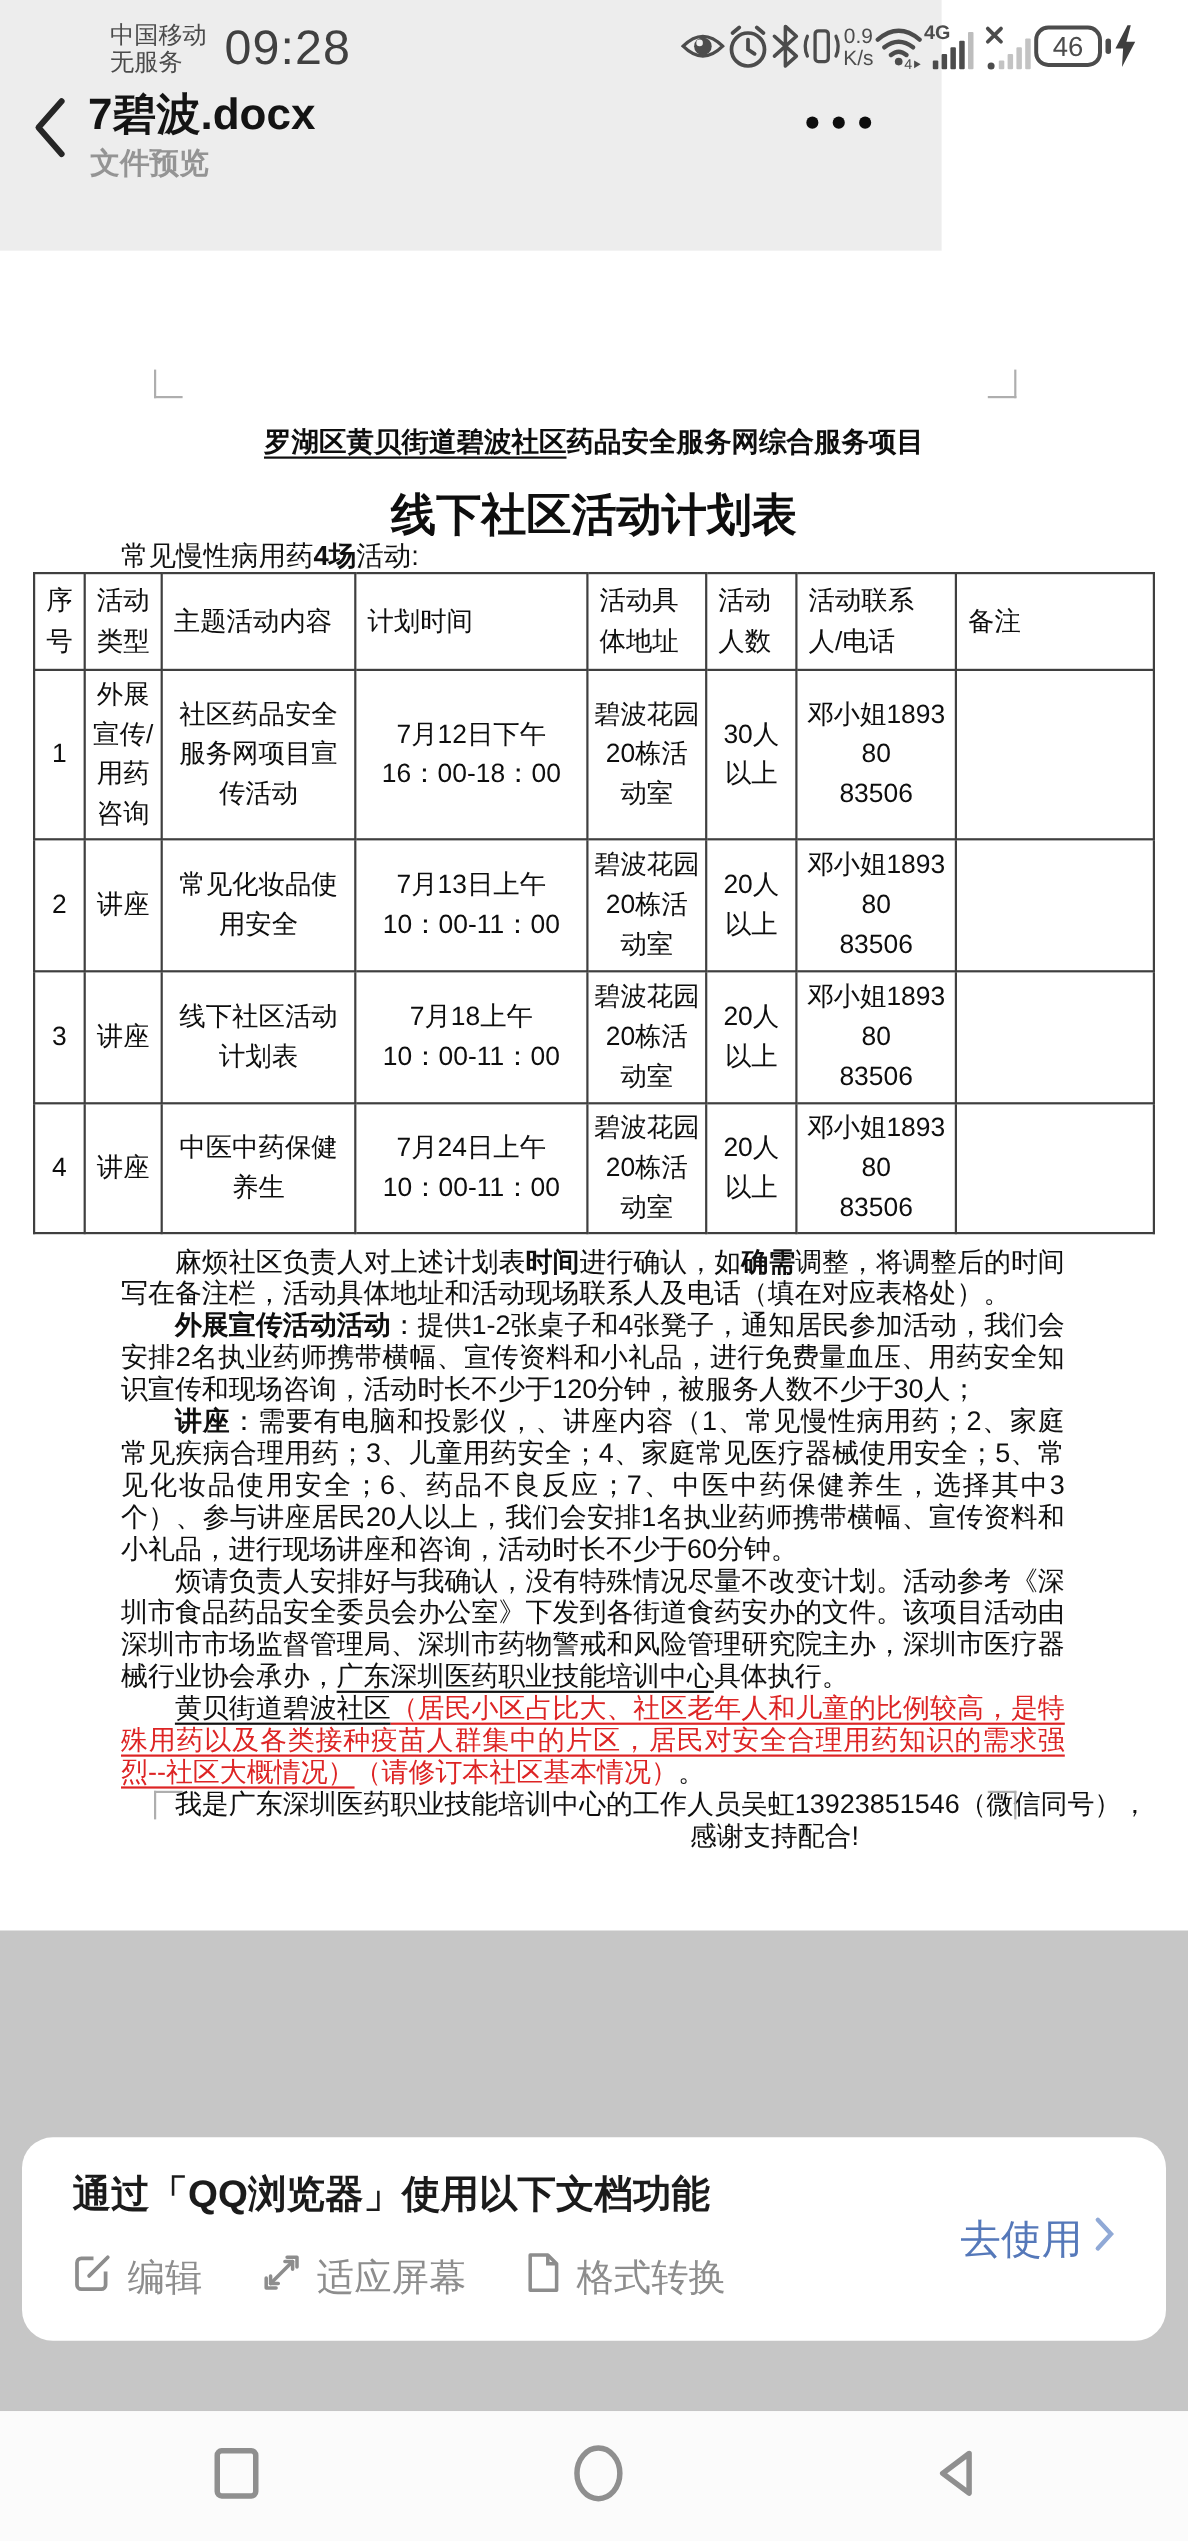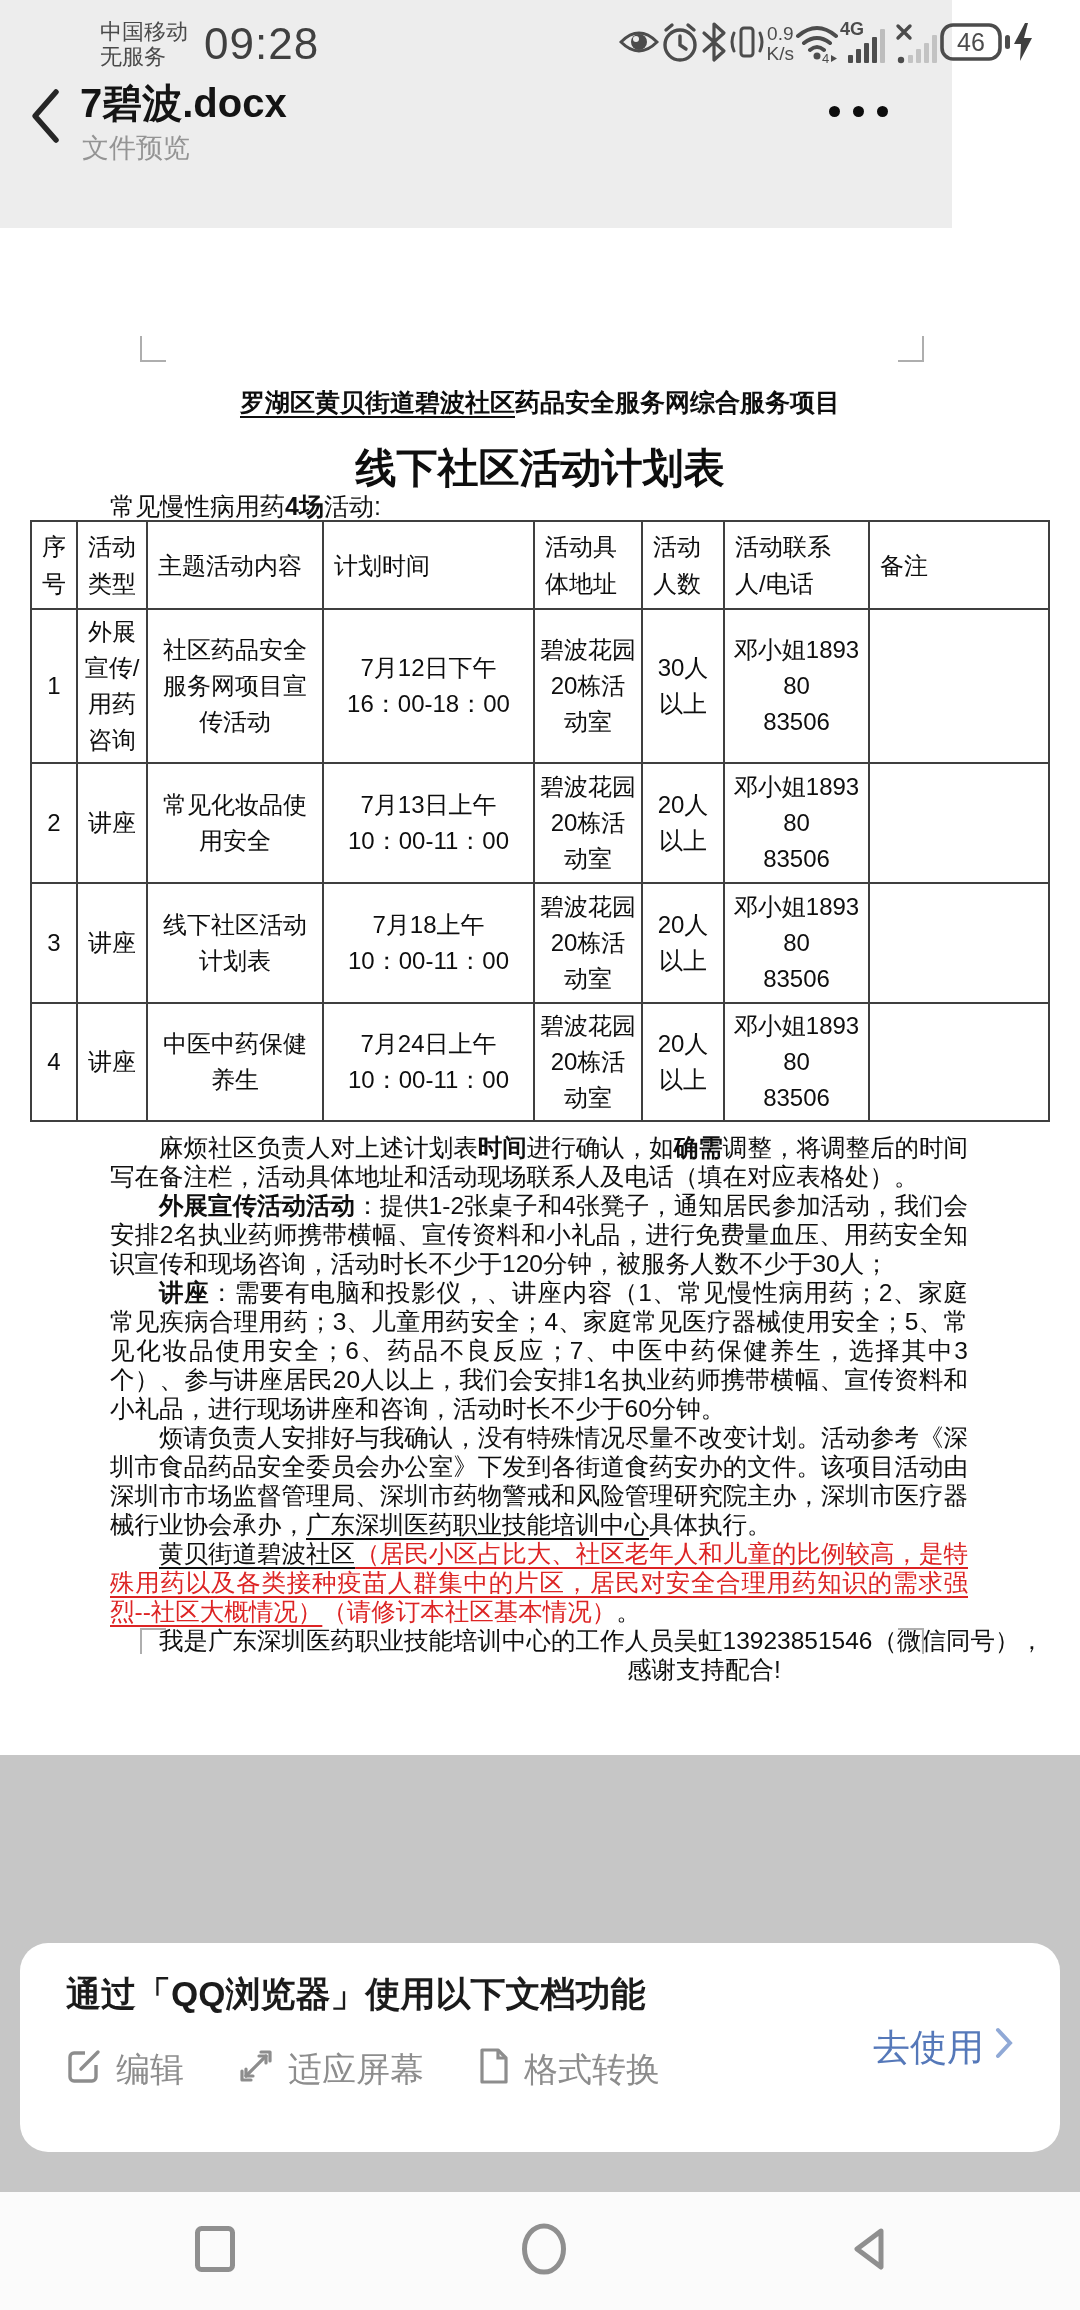--- a/index.html
+++ b/index.html
@@ -1,29 +1,29 @@
 <!DOCTYPE html>
 <html><head>
 <meta charset="utf-8">
 <style>
   html,body{margin:0;padding:0;}
   body{
     width:1080px;height:2310px;position:relative;overflow:hidden;
     background:#ffffff;font-family:"Liberation Sans",sans-serif;color:#111;
   }
   
-  .topbar{position:absolute;top:0;left:0;width:952px;height:228px;background:#ededed;}
+  .topbar{position:absolute;top:0;left:0;width:856px;height:228px;background:#ededed;}
   .statusbar{position:absolute;top:8px;left:0;width:1080px;height:72px;display:flex;align-items:center;}
   .carrier{margin-left:100px;font-size:22px;line-height:25px;color:#4a4a4a;}
   .clock{margin-left:16px;font-size:44px;color:#404040;letter-spacing:1px;}
   .sicons{margin-left:auto;margin-right:46px;display:flex;align-items:center;}
   .speed{font-size:19px;line-height:20px;color:#4c4c4c;text-align:center;}
   .back{position:absolute;left:28px;top:88px;cursor:pointer;}
   .htitle{position:absolute;left:80px;top:76px;font-size:40px;font-weight:bold;color:#141414;}
-  .hsub{position:absolute;left:82px;top:130px;font-size:27px;color:#949494;}
+  .hsub{position:absolute;left:82px;top:130px;font-size:27px;color:#949494;font-weight:bold;}
   .dots{position:absolute;right:64px;top:106px;display:flex;gap:13px;cursor:pointer;}
   .dots i{width:11px;height:11px;border-radius:50%;background:#0d0d0d;display:block;}
   
   .docarea{position:absolute;top:228px;left:0;width:1080px;height:1527px;background:#fff;padding-top:140px;box-sizing:border-box;}
   .cmark{position:absolute;width:24px;height:24px;border:0 solid #aeaeae;}
   #cm-tl{left:140px;top:336px;border-left-width:2px;border-bottom-width:2px;}
   #cm-tr{left:898px;top:336px;border-right-width:2px;border-bottom-width:2px;}
   #cm-bl{left:140px;top:1628px;border-left-width:2px;border-top-width:2px;}
   #cm-br{left:898px;top:1628px;border-right-width:2px;border-top-width:2px;}
   .dtitle{margin:14px;text-align:center;font-size:25px;font-weight:bold;color:#0e0e0e;line-height:40px;}
@@ -38,21 +38,21 @@
   table.plan td{text-align:center;vertical-align:middle;padding:4px;line-height:36px;word-break:break-all;}
   #doc-paragraphs{margin:11px 112px 0 110px;}
   .docp{margin:0;font-size:24.5px;line-height:29px;text-align:justify;text-indent:49px;color:#0f0f0f;}
   .docp.nowrap{white-space:nowrap;text-align:left;}
   .docp.thanks{text-indent:0;text-align:center;padding-left:330px;}
   .b{font-weight:bold;}
   .u{text-decoration:underline;text-underline-offset:5px;}
   .red{color:#dd2424;}
   
   .graybg{position:absolute;top:1755px;left:0;width:1080px;height:437px;background:#c6c6c6;}
-  .card{position:absolute;top:1943px;left:20px;width:1040px;height:209px;background:#ffffff;border-radius:28px;}
+  .card{position:absolute;top:1943px;left:20px;width:1040px;height:185px;background:#ffffff;border-radius:28px;}
   .ctitle{position:absolute;left:46px;top:28px;font-size:35px;font-weight:bold;color:#1b1b1b;}
   .action{position:absolute;right:46px;top:50%;transform:translateY(-50%);display:flex;align-items:center;gap:10px;font-size:37px;color:#5578b9;cursor:pointer;}
   .features{position:absolute;left:46px;top:104px;display:flex;align-items:center;gap:54px;}
   .feat{display:flex;align-items:center;gap:14px;font-size:34px;color:#8d8d8d;cursor:pointer;}
   
   .navbar{position:absolute;top:2192px;left:0;width:1080px;height:118px;background:#fbfbfb;}
   .navbtn{position:absolute;top:50%;transform:translate(-50%,-50%);cursor:pointer;}
   #nav-recents{left:215px;} #nav-home{left:544px;} #nav-back{left:869px;}
 </style>
 </head>

